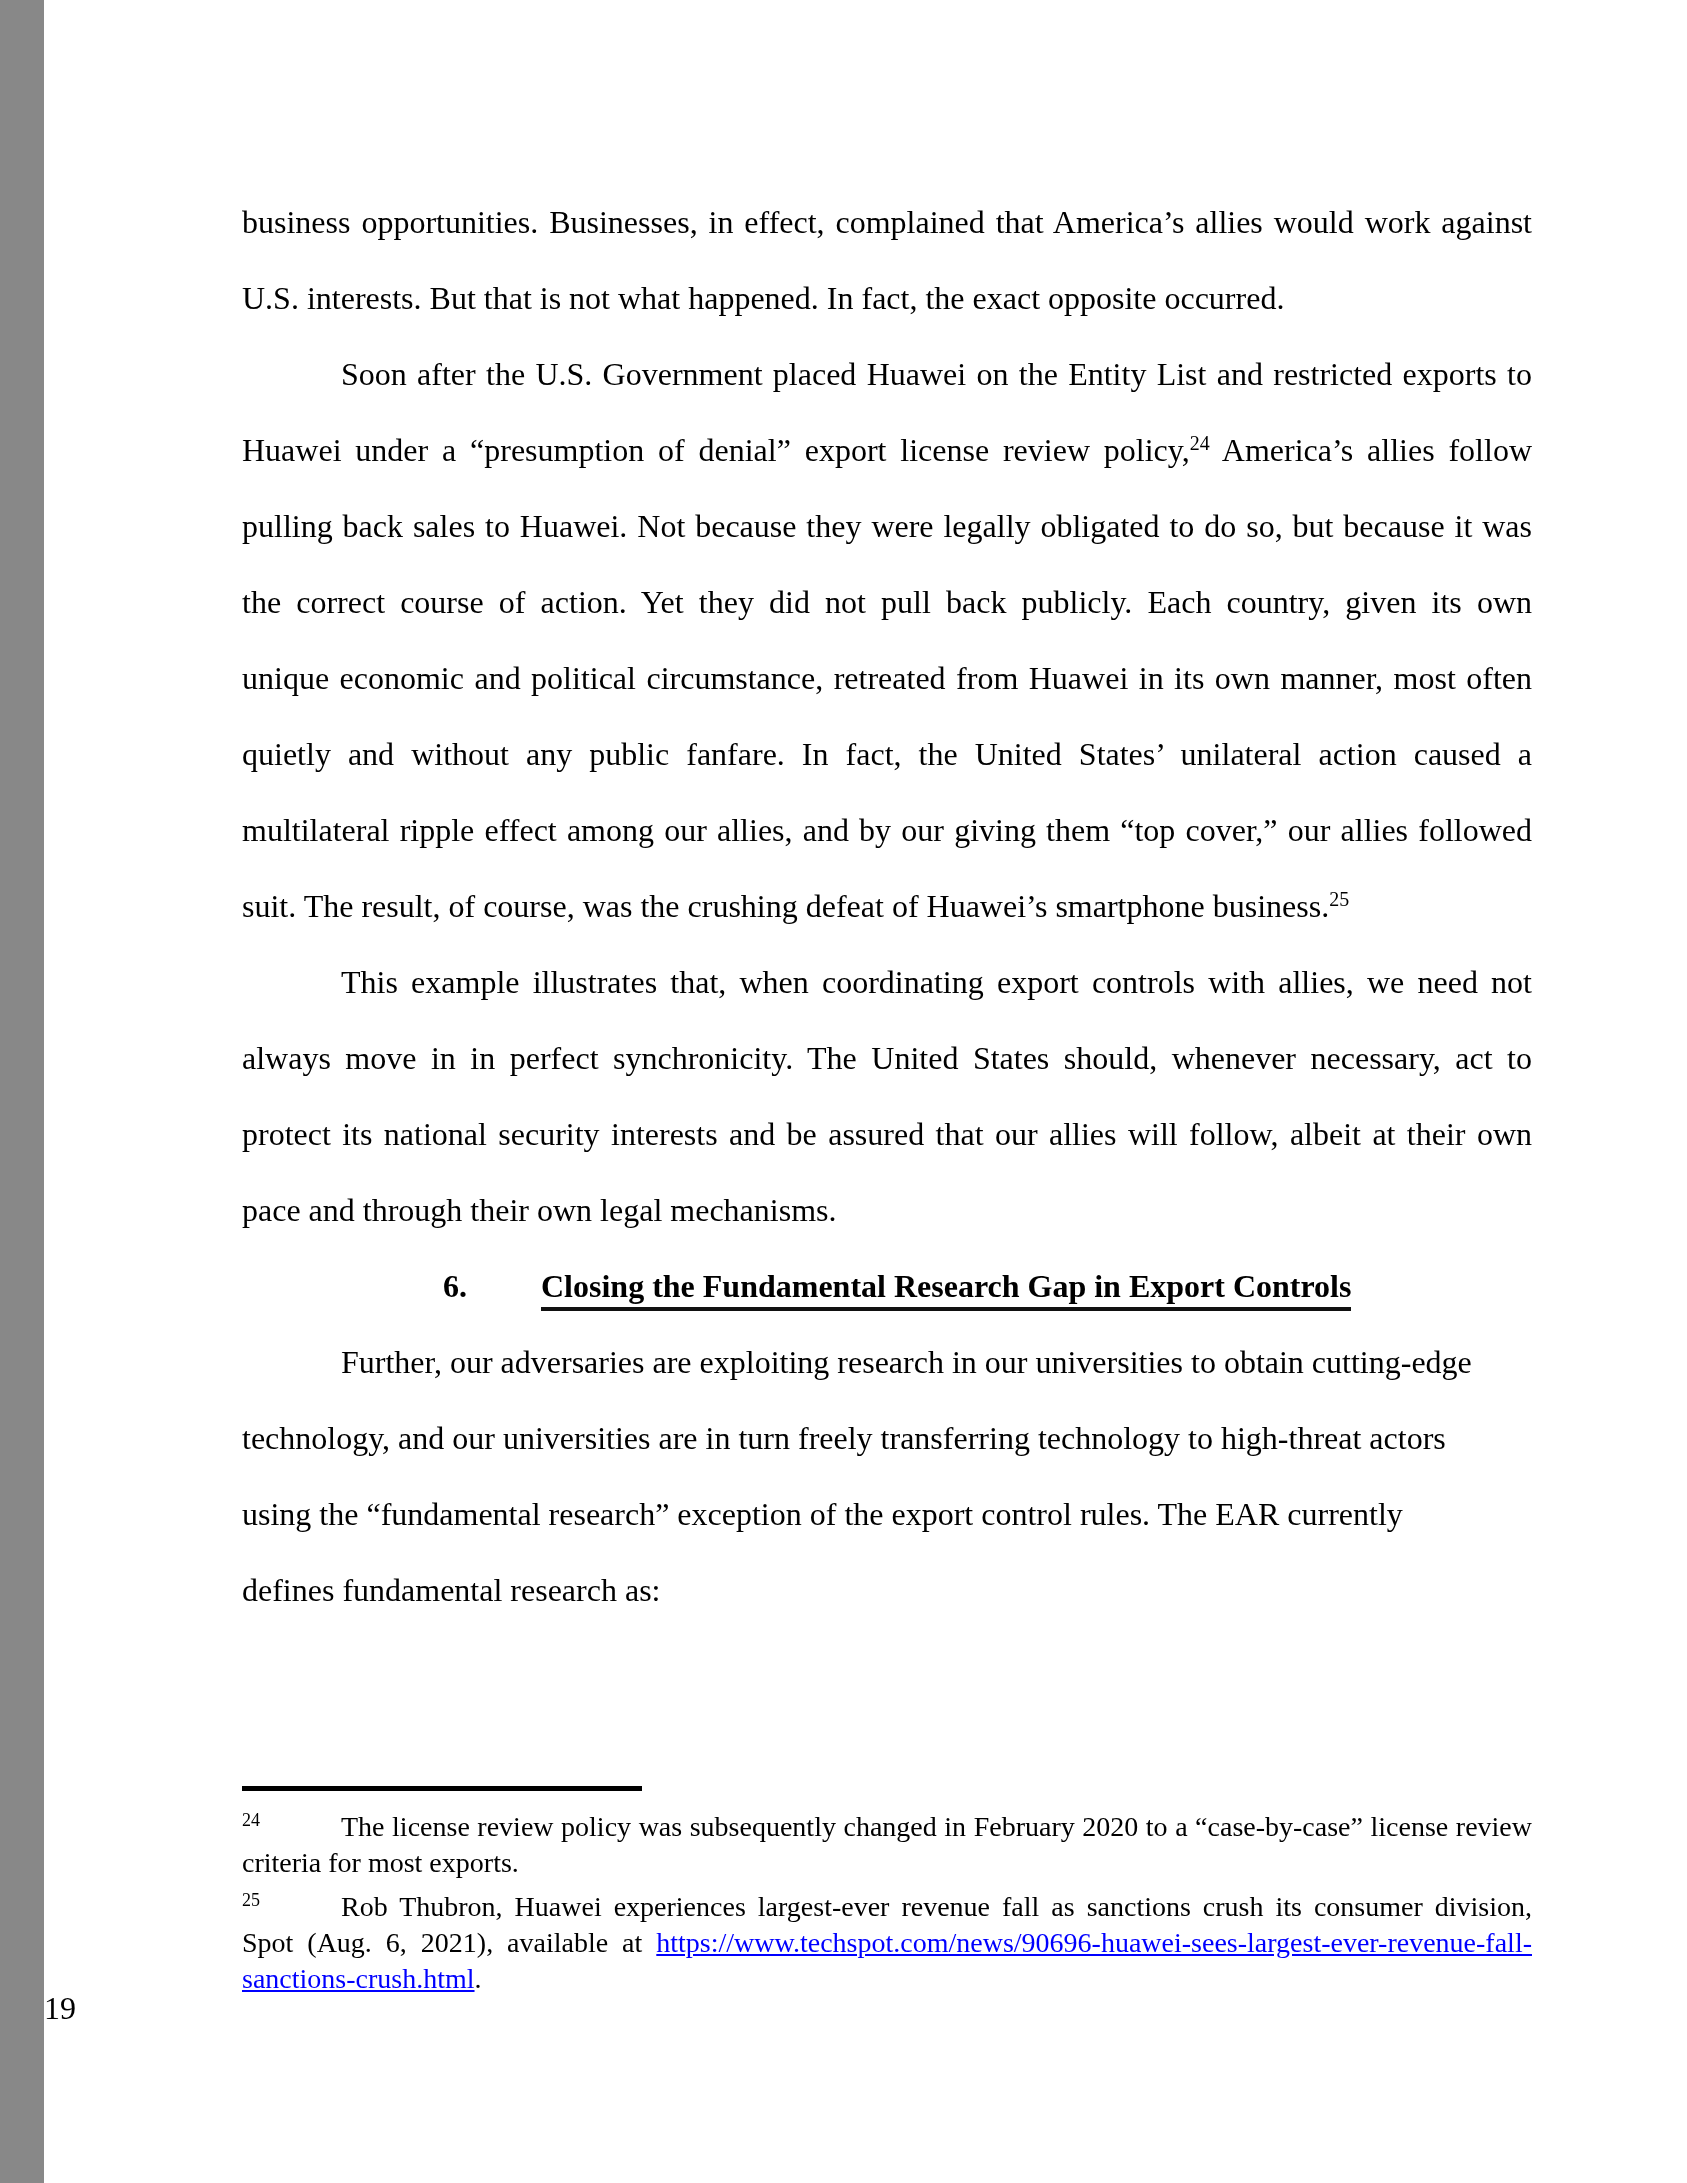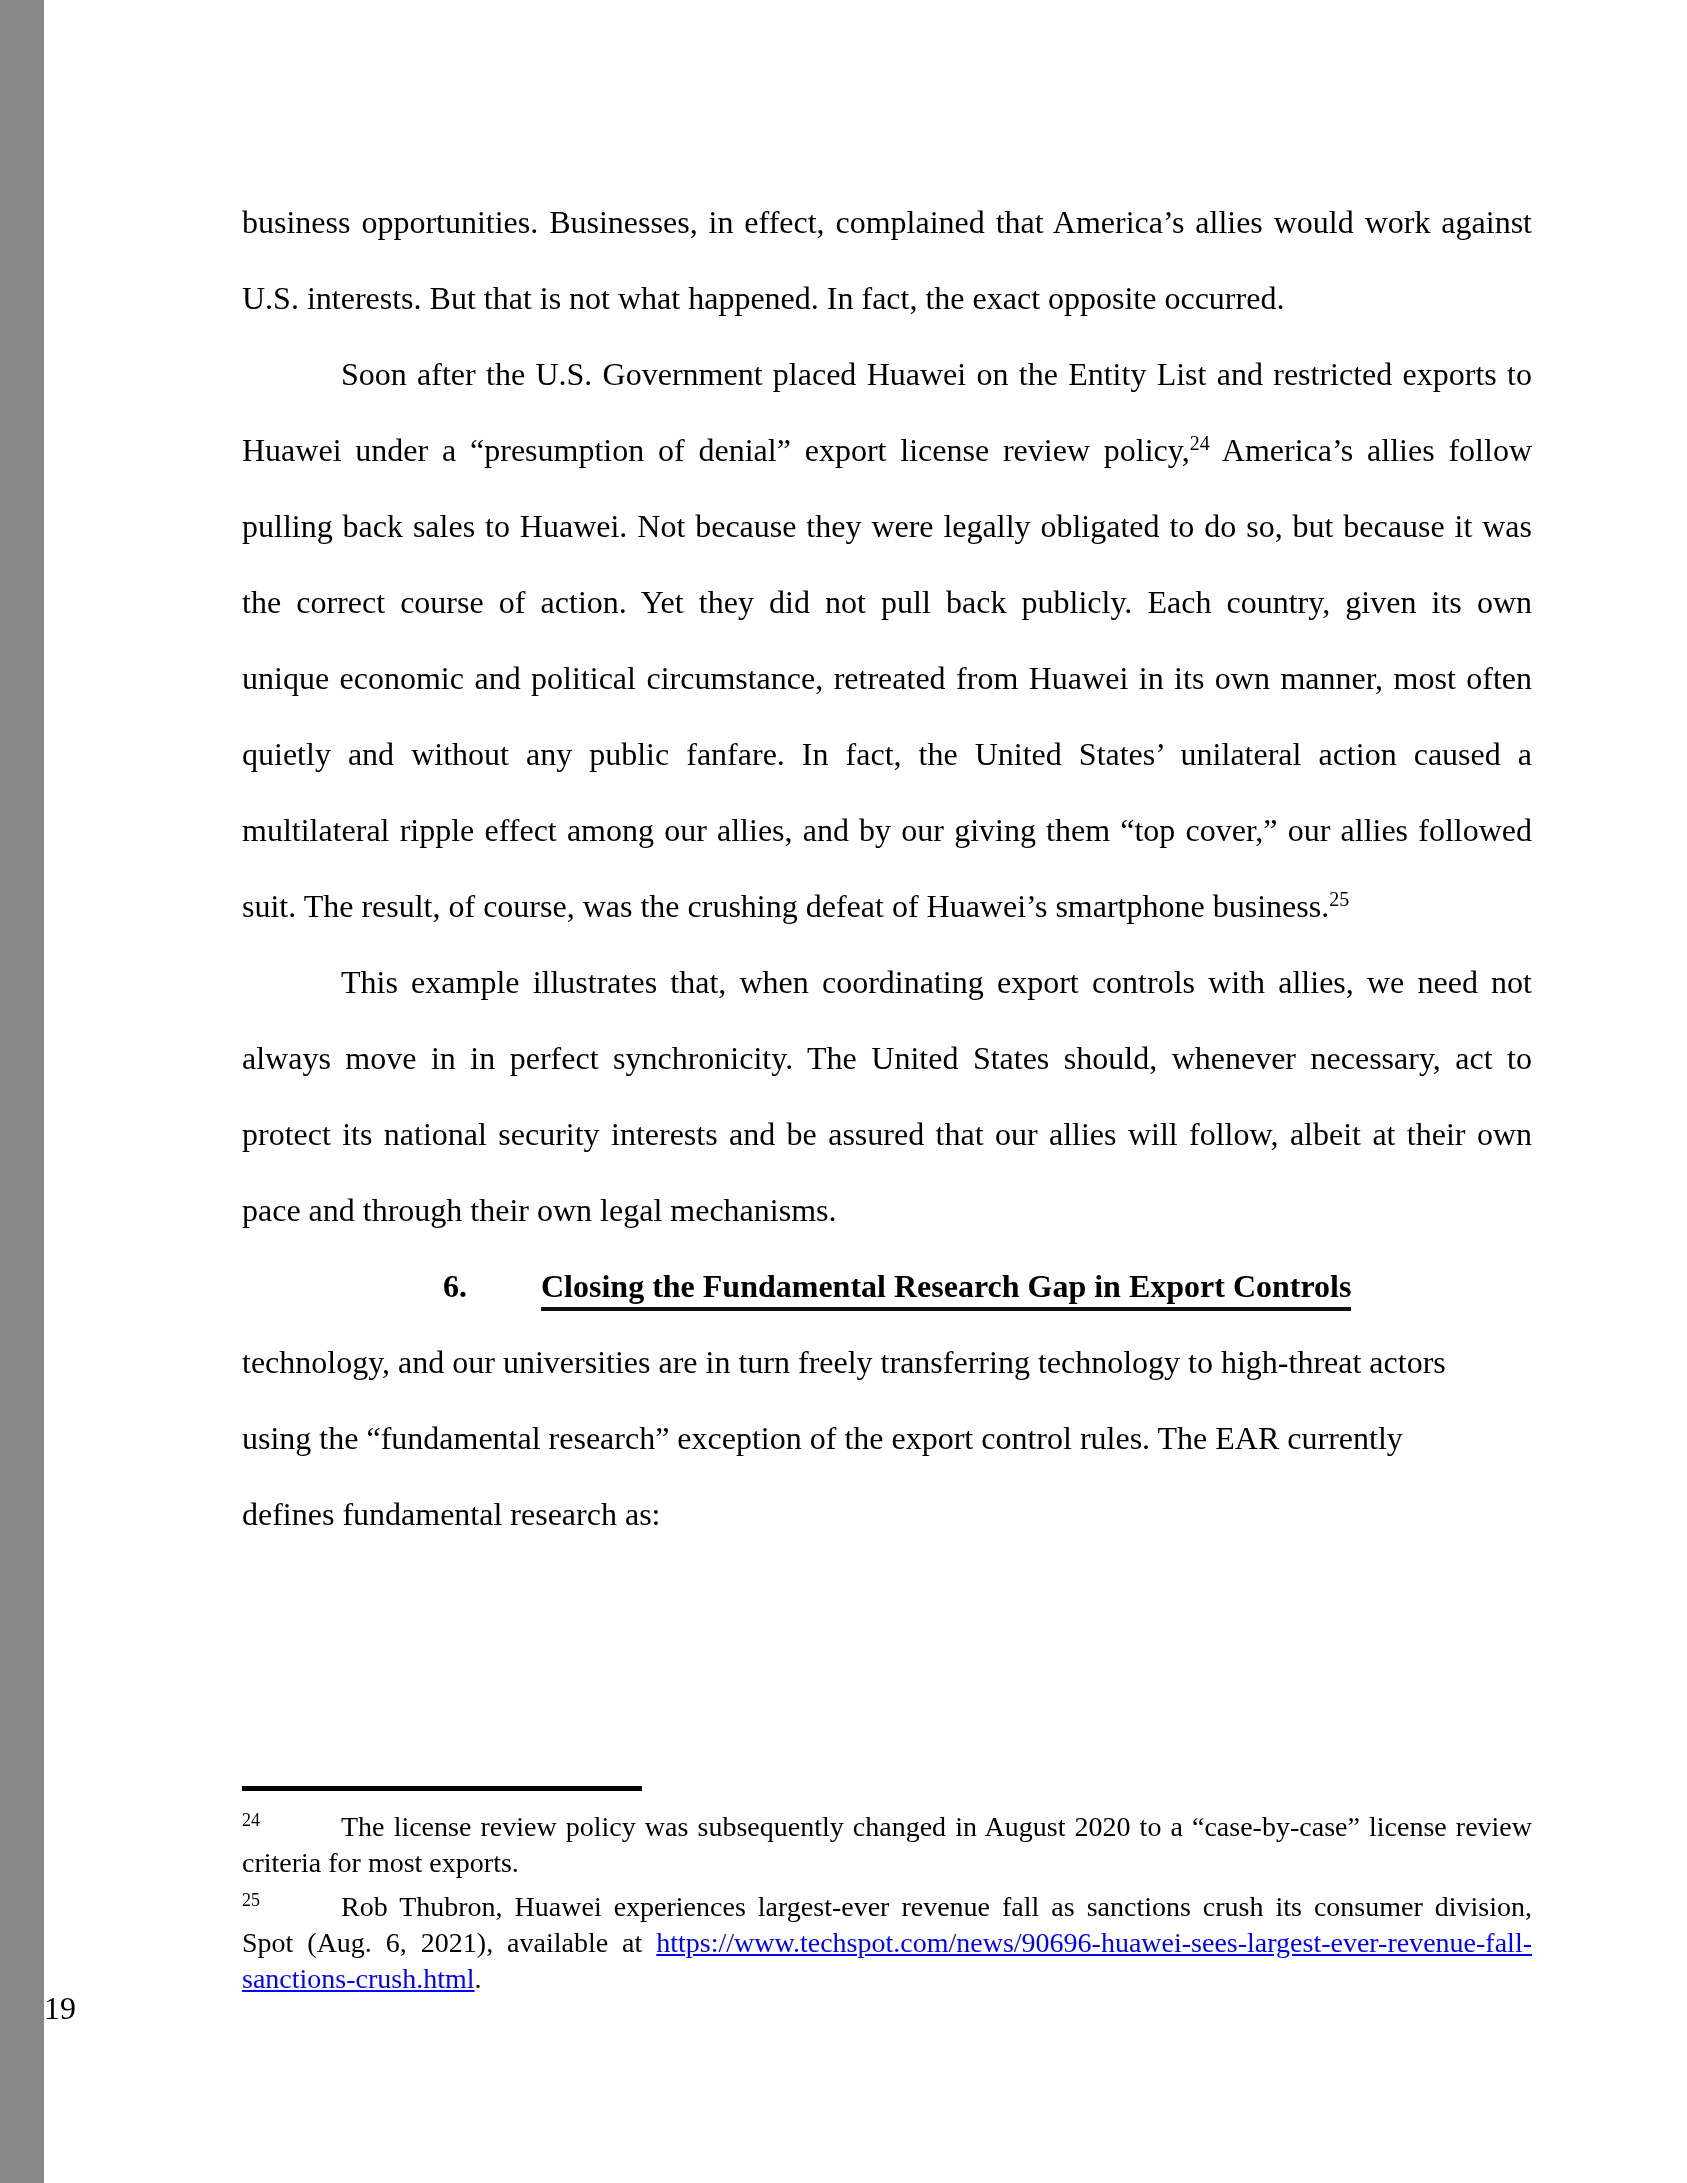--- a/index.html
+++ b/index.html
@@ -58,31 +58,32 @@
     <div class="bline just">multilateral ripple effect among our allies, and by our giving them “top cover,” our allies followed</div>
     <div class="bline"><span>suit.  The result, of course, was the crushing defeat of Huawei’s smartphone business.</span><span class="bsup">25</span></div>
 
     <div class="bline just indent">This example illustrates that, when coordinating export controls with allies, we need not</div>
     <div class="bline just">always move in in perfect synchronicity.  The United States should, whenever necessary, act to</div>
     <div class="bline just">protect its national security interests and be assured that our allies will follow, albeit at their own</div>
     <div class="bline">pace and through their own legal mechanisms.</div>
 
     <div class="bline heading-line"><span class="hnum">6.</span><span class="hspace"></span><span class="htitle">Closing the Fundamental Research Gap in Export Controls</span></div>
 
+    <div class="bline indent">Further, our adversaries are exploiting research in our universities to obtain cutting-edge</div>
     <div class="bline">technology, and our universities are in turn freely transferring technology to high-threat actors</div>
     <div class="bline">using the “fundamental research” exception of the export control rules.  The EAR currently</div>
     <div class="bline">defines fundamental research as:</div>
   </div>
 
   <div class="footnotes">
     <div class="fn-sep"></div>
 
     <div class="fnblock">
       <div class="fnline fn-first fn-just">
-        <span class="fnmark">24</span><span>The license review policy was subsequently changed in August 2020 to a “case-by-case” license review</span>
+        <span class="fnmark">24</span><span>The license review policy was subsequently changed in February 2020 to a “case-by-case” license review</span>
       </div>
       <div class="fnline">criteria for most exports.</div>
     </div>
 
     <div class="fnblock fn25">
       <div class="fnline fn-first fn-just">
         <span class="fnmark">25</span><span>Rob Thubron, </span><span class="ital">Huawei experiences largest-ever revenue fall as sanctions crush its consumer division</span><span>, Tech</span>
       </div>
       <div class="fnline fn-just">
         <span>Spot (Aug. 6, 2021), available at </span><a class="fnlink">https://www.techspot.com/news/90696-huawei-sees-largest-ever-revenue-fall-</a>

